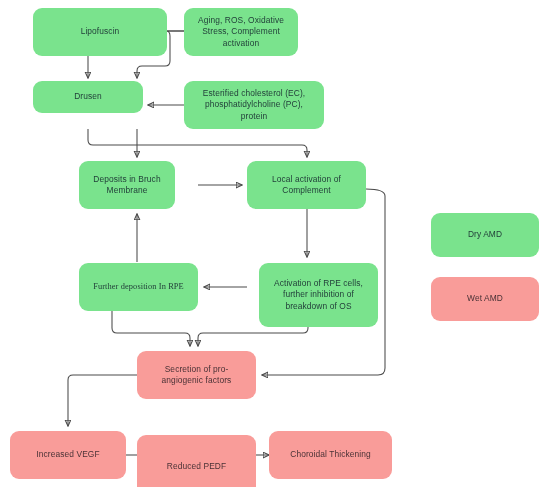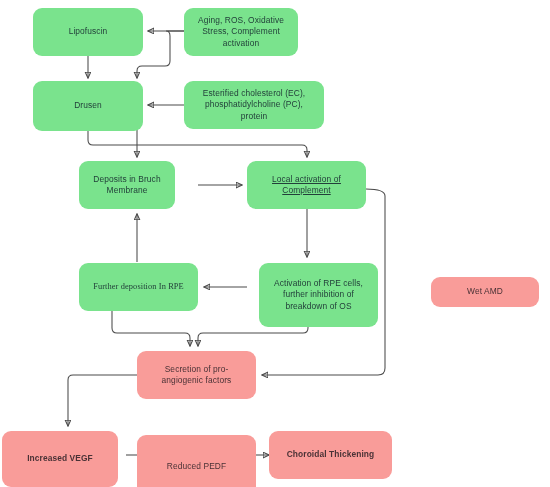--- a/index.html
+++ b/index.html
@@ -96,66 +96,69 @@
 
     <path d="M308,311 L308,328 Q308,333 303,333 L203,333 Q198,333 198,338 L198,346" marker-end="url(#arrow)"></path>
 
     <path d="M137,375 L73,375 Q68,375 68,380 L68,426" marker-end="url(#arrow)"></path>
 
     <path d="M126,455 L137,455"></path>
 
     <path d="M256,455 L269,455" marker-end="url(#arrow)"></path>
   </svg>
 
-  <div class="node green" style="left:33px; top:8px; width:110px; height:48px;">
+  <div class="node green" style="left:33px; top:8px; width:134px; height:48px;">
     <span>Lipofuscin</span>
   </div>
 
   <div class="node green" style="left:184px; top:8px; width:114px; height:48px;">
     <span>Aging, ROS, Oxidative Stress, Complement activation</span>
   </div>
 
-  <div class="node green" style="left:33px; top:81px; width:110px; height:50px;">
+  <div class="node green" style="left:33px; top:81px; width:110px; height:32px;">
     <span>Drusen</span>
   </div>
 
   <div class="node green" style="left:184px; top:81px; width:140px; height:48px;">
     <span>Esterified cholesterol (EC), phosphatidylcholine (PC), protein</span>
   </div>
 
   <div class="node green" style="left:79px; top:161px; width:96px; height:48px;">
     <span>Deposits in Bruch Membrane</span>
   </div>
 
-  <div class="node green" style="left:247px; top:161px; width:119px; height:48px;text-decoration:underline;">
+  <div class="node green" style="left:247px; top:161px; width:119px; height:48px;">
     <span>Local activation of Complement</span>
   </div>
 
   <div class="node green" style="left:79px; top:263px; width:119px; height:48px;font-family:Liberation Serif, serif;">
     <span>Further deposition In RPE</span>
   </div>
 
   <div class="node green" style="left:247px; top:263px; width:119px; height:64px;margin-left:12px;">
     <span>Activation of RPE cells, further inhibition of breakdown of OS</span>
   </div>
 
   <div class="node pink" style="left:137px; top:351px; width:119px; height:48px;">
     <span>Secretion of pro-angiogenic factors</span>
   </div>
 
-  <div class="node pink" style="left:2px; top:431px; width:116px; height:56px;font-weight:bold;">
+  <div class="node pink" style="left:10px; top:431px; width:116px; height:48px;">
     <span>Increased VEGF</span>
   </div>
 
   <div class="node pink" style="left:137px; top:435px; width:119px; height:64px;">
     <span>Reduced PEDF</span>
   </div>
 
-  <div class="node pink" style="left:269px; top:431px; width:123px; height:48px;font-weight:bold;">
+  <div class="node pink" style="left:269px; top:431px; width:123px; height:48px;">
     <span>Choroidal Thickening</span>
   </div>
 
+  <div class="node green" style="left:431px; top:213px; width:108px; height:44px;">
+    <span>Dry AMD</span>
+  </div>
 
-  <div class="node pink" style="left:431px; top:277px; width:108px; height:30px;">
+  <div class="node pink" style="left:431px; top:277px; width:108px; height:44px;">
     <span>Wet AMD</span>
   </div>
 
 </div>
 
 </body></html>

